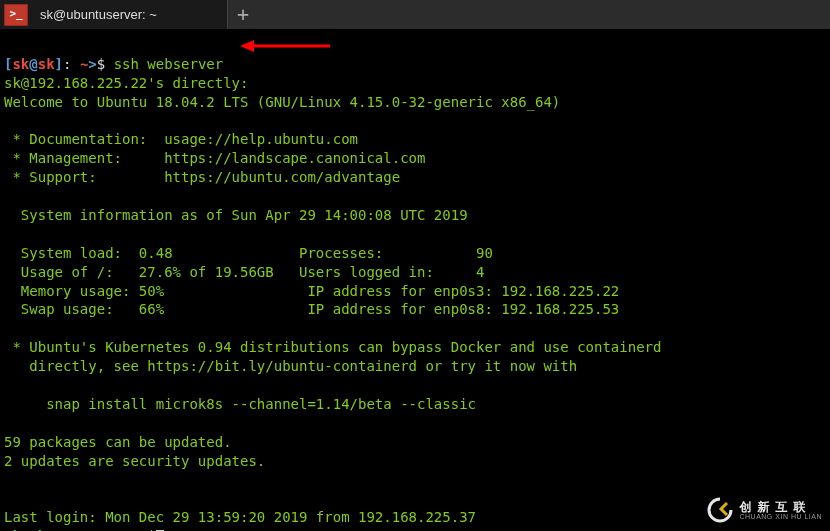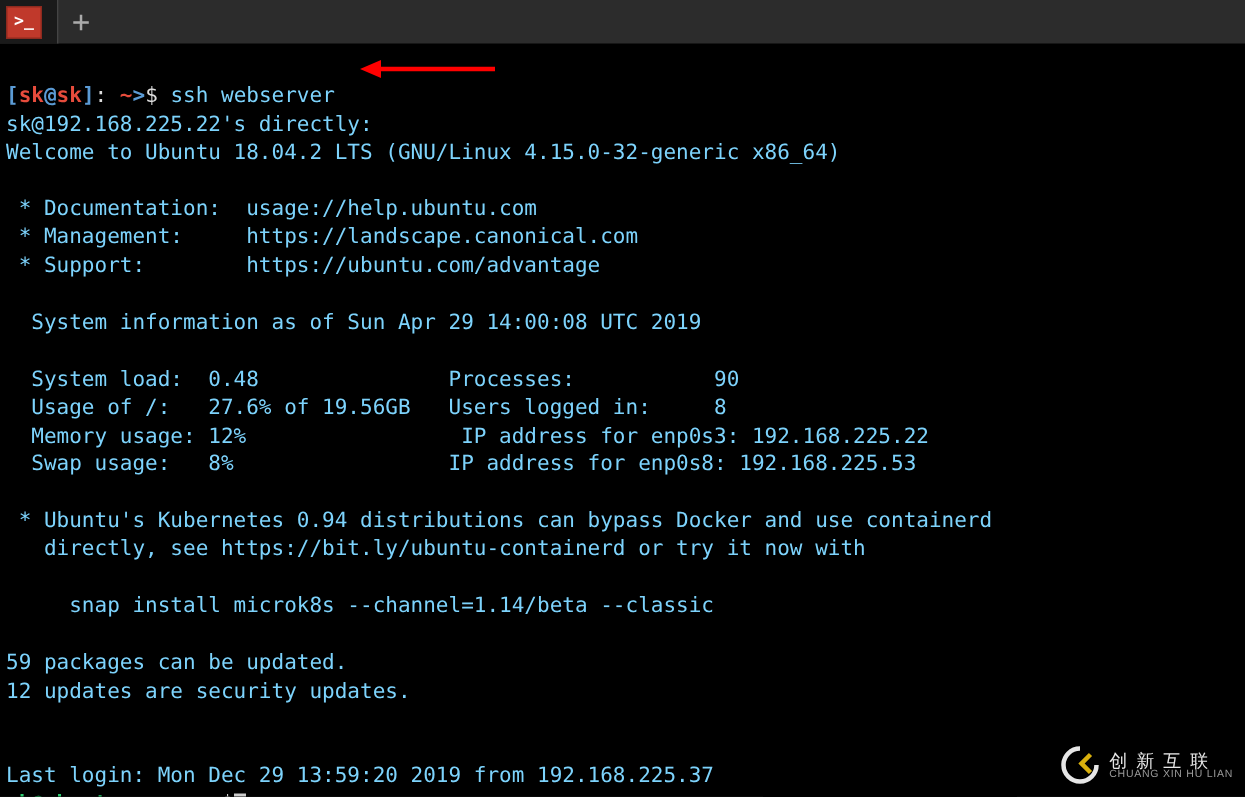--- a/index.html
+++ b/index.html
@@ -52,21 +52,21 @@
   .term {
     padding: 6px 4px 4px 4px;
     white-space: pre;
     color: #ccc;
     background: #000;
     height: calc(100% - 30px);
     position: relative;
   }
   .br-blue { color: #5b9bd5; font-weight: bold; }
   .br-red  { color: #e74c3c; font-weight: bold; }
-  .green   { color: #7dd3fc; }
+  .green   { color: #84cc16; }
   .br-green{ color: #2ecc71; font-weight: bold; }
   .white   { color: #ddd; }
   .arrow {
     position: absolute;
     top: 39px;
     left: 240px;
     width: 90px;
     height: 14px;
     pointer-events: none;
   }
@@ -79,59 +79,60 @@
     align-items: center;
     gap: 6px;
     opacity: 0.9;
   }
   .wm-logo {
     width: 26px; height: 26px;
     position: relative;
   }
   .wm-logo svg { width:100%; height:100%; }
   .wm-text { display:flex; flex-direction:column; line-height:1; }
-  .wm-cn { color:#fff; font-family: sans-serif; font-size:12px; font-weight:normal; letter-spacing:6px; }
+  .wm-cn { color:#fff; font-family: sans-serif; font-size:12px; font-weight:bold; letter-spacing:6px; }
   .wm-en { color:#aaa; font-family: sans-serif; font-size:7px; letter-spacing:0.5px; }
   .cursor {
     display:inline-block; width:8px; height:14px; background:#ccc; vertical-align:middle;
   }
 </style>
 </head>
 <body>
 
 <div class="titlebar">
   <div class="tab">
     <div class="tab-icon">&gt;_</div>
+    <div class="tab-title">sk@ubuntuserver: ~</div>
   </div>
   <div class="newtab">+</div>
 </div>
 
 <div class="term">
 <span class="br-blue">[</span><span class="br-red">sk</span><span class="br-blue">@</span><span class="br-red">sk</span><span class="br-blue">]</span><span class="white">: </span><span class="br-red">~</span><span class="br-blue">&gt;</span><span class="white">$ </span><span class="green">ssh webserver</span>
 <span class="green">sk@192.168.225.22's directly:</span>
 <span class="green">Welcome to Ubuntu 18.04.2 LTS (GNU/Linux 4.15.0-32-generic x86_64)</span>
 
 <span class="green"> * Documentation:  usage://help.ubuntu.com</span>
 <span class="green"> * Management:     https://landscape.canonical.com</span>
 <span class="green"> * Support:        https://ubuntu.com/advantage</span>
 
 <span class="green">  System information as of Sun Apr 29 14:00:08 UTC 2019</span>
 
 <span class="green">  System load:  0.48               Processes:           90</span>
-<span class="green">  Usage of /:   27.6% of 19.56GB   Users logged in:     8</span>
-<span class="green">  Memory usage: 12%                 IP address for enp0s3: 192.168.225.22</span>
-<span class="green">  Swap usage:   8%                 IP address for enp0s8: 192.168.225.53</span>
+<span class="green">  Usage of /:   27.6% of 19.56GB   Users logged in:     4</span>
+<span class="green">  Memory usage: 50%                 IP address for enp0s3: 192.168.225.22</span>
+<span class="green">  Swap usage:   66%                 IP address for enp0s8: 192.168.225.53</span>
 
 <span class="green"> * Ubuntu's Kubernetes 0.94 distributions can bypass Docker and use containerd</span>
 <span class="green">   directly, see https://bit.ly/ubuntu-containerd or try it now with</span>
 
 <span class="green">     snap install microk8s --channel=1.14/beta --classic</span>
 
 <span class="green">59 packages can be updated.</span>
-<span class="green">12 updates are security updates.</span>
+<span class="green">2 updates are security updates.</span>
 
 
 <span class="green">Last login: Mon Dec 29 13:59:20 2019 from 192.168.225.37</span>
 <span class="br-green">sk</span><span class="br-green">@</span><span class="br-green">ubuntuserver</span><span class="white">:</span><span class="br-blue">~</span><span class="white">$</span><span class="cursor"></span>
 </div>
 
 <div class="arrow">
   <svg viewBox="0 0 90 14">
     <line x1="90" y1="7" x2="8" y2="7" stroke="#ff0000" stroke-width="3"></line>
     <polygon points="0,7 14,1 14,13" fill="#ff0000"></polygon>

